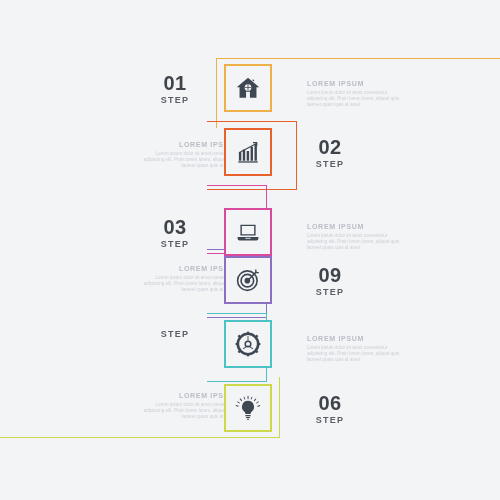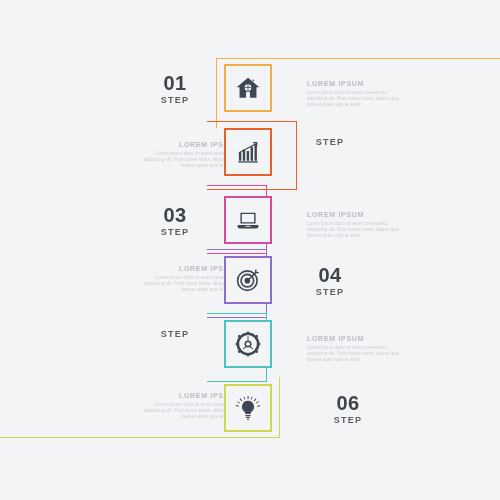--- a/index.html
+++ b/index.html
@@ -118,25 +118,26 @@
     <div class="iconbox" style="left:224px; top:128px; border-color:#e8602c;">
       <svg width="26" height="26" viewBox="0 0 24 24">
         <path fill="#3f4753" d="M3 20.6h18v1.2H3z"></path>
         <path fill="#3f4753" d="M3.6 12h2.2v8H3.6zM7.2 9.6h2.2v10.4H7.2zM10.8 11h2.2v9h-2.2zM14.4 7.2h2.2v12.8h-2.2zM18 4.4h2.2v15.6H18z"></path>
         <path fill="#3f4753" d="M3.4 12.2 19.6 3.6l.5.9L3.9 13.1z"></path>
         <path fill="#3f4753" d="M16.6 2.8h4v1.1h-4zM19.5 2.8h1.1v4h-1.1z"></path>
       </svg>
     </div>
 
     <div class="stepblock" style="left:295px; top:136px;">
-      <div class="steplabel">STEP</div>
-    </div>
-  </div>
-
-  <div class="row" style="top:4px;">
+      <div class="stepnum">02</div>
+      <div class="steplabel">STEP</div>
+    </div>
+  </div>
+
+  <div class="row" style="top:16px;">
     <div class="stepblock" style="left:140px; top:200px;">
       <div class="stepnum">03</div>
       <div class="steplabel">STEP</div>
     </div>
 
     <div class="iconbox" style="left:224px; top:192px; border-color:#d94a9c;">
       <svg width="26" height="26" viewBox="0 0 24 24">
         <path fill="#3f4753" d="M5 5.2h14v1.3H5zM5 5.2h1.3v10.1H5zM17.7 5.2H19v10.1h-1.3zM5 14h14v1.3H5z"></path>
         <path fill="#3f4753" d="M2.4 16.6h19.2v1.5a1.8 1.8 0 0 1-1.8 1.8H4.2a1.8 1.8 0 0 1-1.8-1.8z"></path>
         <path fill="#f2f4f6" d="M9.6 17.4h4.8v.8H9.6z"></path>
@@ -159,21 +160,21 @@
       <svg width="26" height="26" viewBox="0 0 24 24">
         <circle cx="11.4" cy="12.6" r="9" fill="none" stroke="#3f4753" stroke-width="1.5"></circle>
         <circle cx="11.4" cy="12.6" r="5.8" fill="none" stroke="#3f4753" stroke-width="1.5"></circle>
         <circle cx="11.4" cy="12.6" r="2.6" fill="#3f4753"></circle>
         <path fill="#3f4753" d="M11 12.2 19.4 3.8l1 1-8.4 8.4z"></path>
         <path fill="#3f4753" d="M18.6 2.4h1.2v3.4h-1.2zM18.6 4.6h3.4v1.2h-3.4z"></path>
       </svg>
     </div>
 
     <div class="stepblock" style="left:295px; top:264px;">
-      <div class="stepnum">04</div>
+      <div class="stepnum">09</div>
       <div class="steplabel">STEP</div>
     </div>
   </div>
 
   <div class="row" style="top:0;">
     <div class="stepblock" style="left:140px; top:328px;">
       <div class="steplabel">STEP</div>
     </div>
 
     <div class="iconbox" style="left:224px; top:320px; border-color:#4dc2c2;">
@@ -217,19 +218,19 @@
           <rect x="1.6" y="8.8" width="0.9" height="2.6" transform="rotate(-72 2.0 10.1)"></rect>
           <rect x="21.5" y="8.8" width="0.9" height="2.6" transform="rotate(72 21.9 10.1)"></rect>
           <rect x="8.3" y="1.6" width="0.8" height="2.6" transform="rotate(-20 8.7 2.9)"></rect>
           <rect x="14.9" y="1.6" width="0.8" height="2.6" transform="rotate(20 15.3 2.9)"></rect>
           <rect x="2.9" y="5.6" width="0.8" height="2.6" transform="rotate(-56 3.3 6.9)"></rect>
           <rect x="20.3" y="5.6" width="0.8" height="2.6" transform="rotate(56 20.7 6.9)"></rect>
         </g>
       </svg>
     </div>
 
-    <div class="stepblock" style="left:313px; top:392px;">
+    <div class="stepblock" style="left:295px; top:392px;">
       <div class="stepnum">06</div>
       <div class="steplabel">STEP</div>
     </div>
   </div>
 
 </div>
 
 </body></html>

